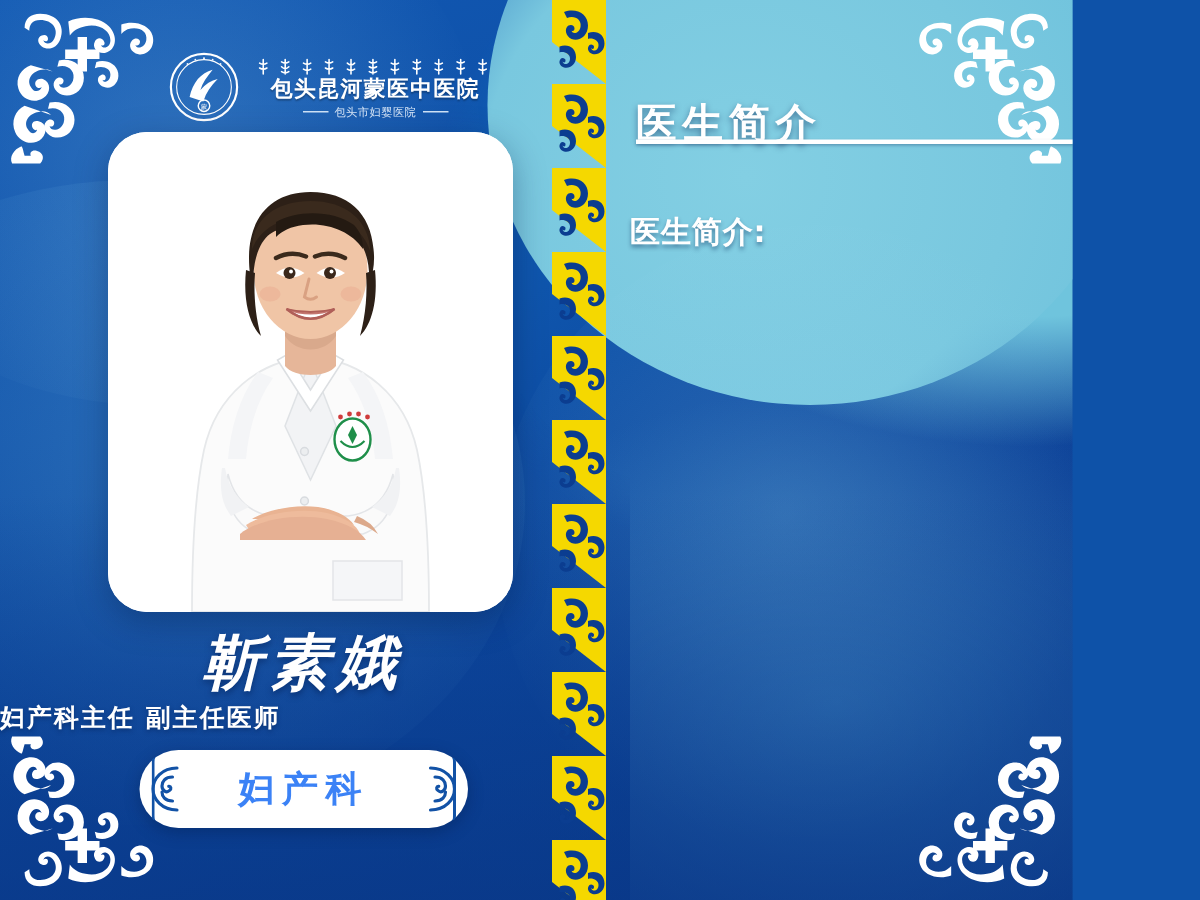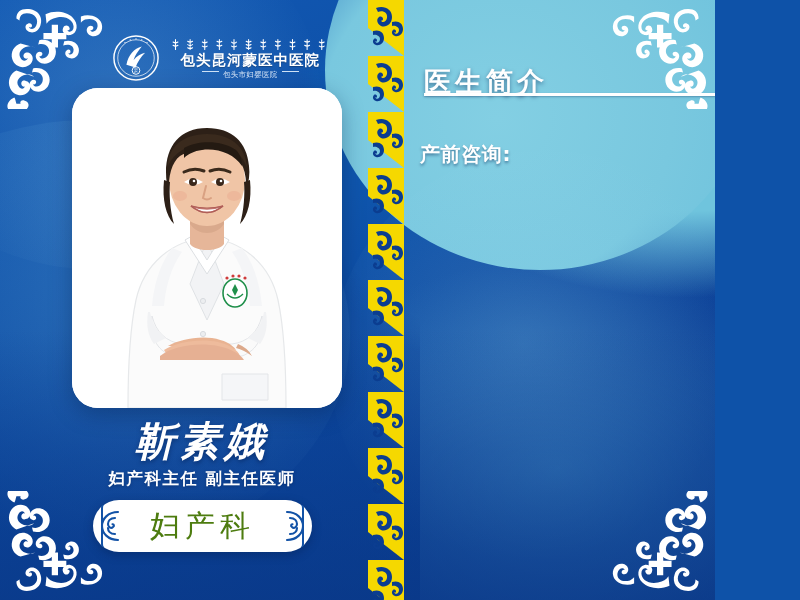--- a/index.html
+++ b/index.html
@@ -45,45 +45,45 @@
   
   .band{position:absolute;left:362px;top:0;width:46px;height:600px;overflow:hidden;pointer-events:none;}
 
   
   .logo-row{position:absolute;left:112px;top:34px;display:flex;align-items:center;gap:9px;}
   .logo-mark{width:48px;height:48px;flex:0 0 48px;}
   .logo-text{display:flex;flex-direction:column;align-items:center;line-height:1;}
   .logo-mong{height:13px;margin-bottom:2px;}
   .logo-cn{color:#fff;font-size:14.5px;letter-spacing:1px;font-weight:700;
     text-shadow:0 1px 1px rgba(0,0,0,.25);white-space:nowrap;}
-  .logo-sub{display:flex;gap:4px;margin-top:3px;}
+  .logo-sub{display:flex;align-items:center;gap:4px;margin-top:3px;}
   .logo-sub .ln{width:17px;height:1px;background:#cfe2f7;}
   .logo-sub .tx{color:#d7e6f8;font-size:7.5px;white-space:nowrap;letter-spacing:.3px;}
 
   
   .photo-card{position:absolute;left:72px;top:88px;width:270px;height:320px;
     background:#fff;border-radius:26px;overflow:hidden;
     box-shadow:0 6px 22px rgba(2,26,70,.35);}
   .photo-inner{position:absolute;inset:0;}
 
   
   .doc-name{position:absolute;left:0;top:414px;width:404px;text-align:center;
     color:#fff;font-size:40px;font-weight:700;letter-spacing:5px;
     text-shadow:0 2px 4px rgba(3,30,80,.55);font-style:italic;}
-  .doc-title{position:absolute;left:0;top:468px;width:404px;text-align:center;
+  .doc-title{position:absolute;left:0;top:468px;width:404px;
     color:#fff;font-size:16.5px;font-weight:700;letter-spacing:1.5px;
     text-shadow:0 1px 3px rgba(3,30,80,.5);}
 
   
   .plaque{position:absolute;left:93px;top:500px;width:219px;height:52px;
     background:#fff;border-radius:26px;box-shadow:0 3px 10px rgba(2,26,70,.35);
     display:flex;align-items:center;justify-content:center;}
   .plaque-inner{position:absolute;left:8px;top:5px;right:8px;bottom:5px;
     border-left:2px solid #1252a6;border-right:2px solid #1252a6;border-radius:3px;}
-  .plaque-txt{position:relative;color:#4d7c0f;font-size:30px;font-weight:400;letter-spacing:5px;z-index:3;}
+  .plaque-txt{position:relative;color:#3b82f6;font-size:24px;font-weight:700;letter-spacing:5px;z-index:3;}
   .plq-orn{position:absolute;top:50%;transform:translateY(-50%);width:26px;height:34px;z-index:2;}
   .plq-l{left:5px;}
   .plq-r{right:5px;transform:translateY(-50%) scaleX(-1);}
 
   
   .panel-title{position:absolute;left:424px;top:64px;color:#fff;
     font-size:27px;font-weight:700;letter-spacing:4px;
     text-shadow:0 2px 4px rgba(3,30,80,.5);}
   .panel-rule{position:absolute;left:424px;top:93px;width:334px;height:3px;background:#fff;
     box-shadow:0 1px 2px rgba(3,30,80,.3);}
@@ -323,16 +323,16 @@
         <path d="M17 25 C12 25 10 22 10 19"></path>
       </g>
     </svg>
     <span class="plaque-txt">妇产科</span>
   </div>
 
   <div class="panel-title">医生简介</div>
   <div class="panel-rule"></div>
 
   <div class="bio">
-    <span class="lead">产前咨询:</span>
+    <span class="lead">医生简介:</span>
   </div>
 
 </div>
 
 </body></html>

